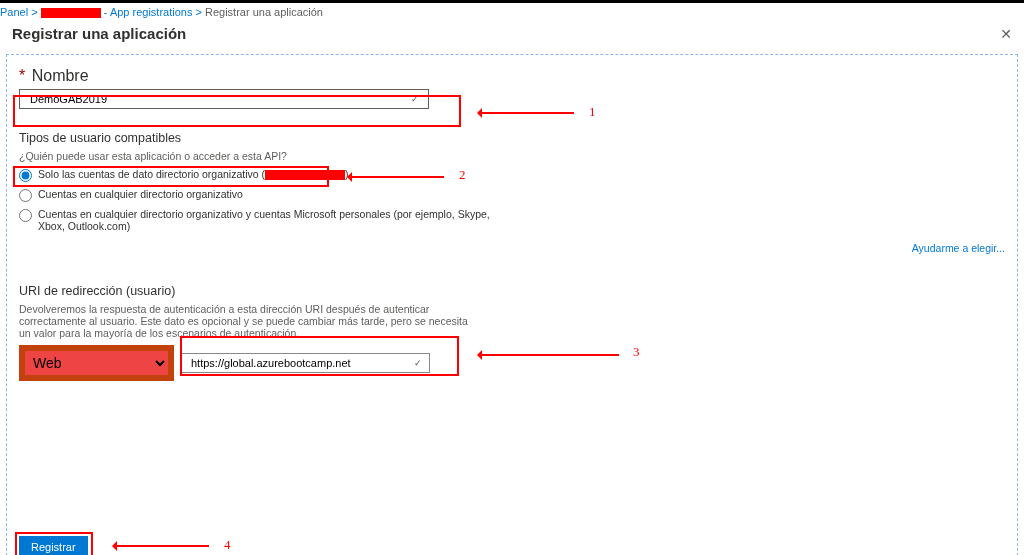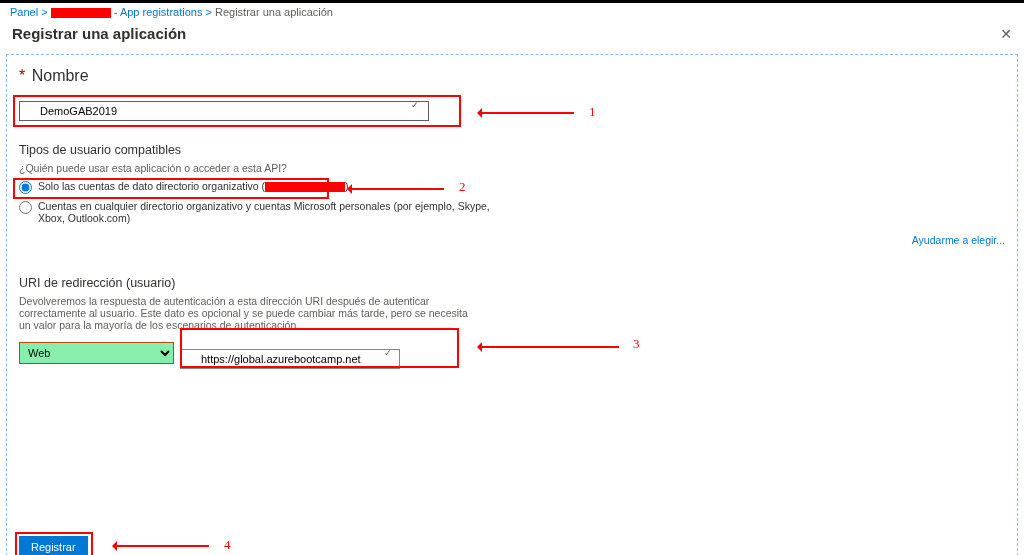--- a/index.html
+++ b/index.html
@@ -7,21 +7,21 @@
     width: 1024px;
     height: 555px;
     font-family: "Segoe UI", Arial, sans-serif;
     font-size: 11px;
     color: #323130;
     background: #fff;
     overflow: hidden;
   }
   .titlebar { height: 3px; background:#000; }
   .breadcrumb {
-    padding: 3px 10px;
+    padding: 3px 0;
     font-size: 11px;
     color:#0078d4;
   }
   .breadcrumb a { color:#0078d4; text-decoration:none; }
   .breadcrumb .current { color:#605e5c; }
   .redact {
     display:inline-block;
     background:#ff0000;
     height:10px; width:60px;
     vertical-align:middle;
@@ -46,27 +46,27 @@
   .field-help { font-size:10.5px; color:#605e5c; margin-bottom:6px; display:block; }
   .name-input {
     width:410px;
     border:1px solid #8a8886;
     padding:4px 6px;
     font-size:11px;
   }
   .combo {
     display:flex; align-items:center;
   }
-  .combo input { border:1px solid #8a8886; padding:3px 20px; font-size:11px;margin-top:12px; }
+  .combo input { border:1px solid #8a8886; padding:3px 10px; font-size:11px; }
   .combo .chev { margin-left:-18px; pointer-events:none; font-size:9px; color:#555; }
   .select {
-    border:1px solid #c2410c; padding:3px 4px; font-size:11px; background:#86efac;
+    border:6px solid #c2410c; padding:3px 4px; font-size:14px; background:#ef4444;
     width:155px;
   }
-  .uri-input { width:220px; border:1px solid #8a8886; padding:3px 6px; font-size:11px; }
+  .uri-input { width:250px; border:1px solid #8a8886; padding:3px 6px; font-size:11px; }
   .uri-wrap .chev { margin-left:-16px; font-size:9px; color:#555; }
   .radio-row { margin:6px 0; display:flex; align-items:flex-start; font-size:10.5px; color:#323130; }
   .radio-row input { margin-right:6px; margin-top:1px; accent-color:#0078d4; }
   .link { color:#0078d4; cursor:pointer; font-size:10.5px; }
   .externalicon { font-size:9px; }
   .bottom {
     position:absolute; bottom:12px; left:12px; right:12px;
   }
   .btn-primary {
     background:#0078d4; color:#fff; border:none;
@@ -129,20 +129,24 @@
   </div>
 
   <div class="section" style="position:relative;">
     <div class="h2">Tipos de usuario compatibles</div>
     <span class="field-help">¿Quién puede usar esta aplicación o acceder a esta API?</span>
 
     <label class="radio-row">
       <input type="radio" name="acct" checked="" style="">
       <span><span>Solo las cuentas de dato directorio organizativo (</span><span class="redact-inline"></span><span>)</span></span>
     </label>
+    <label class="radio-row">
+      <input type="radio" name="acct" style="">
+      <span>Cuentas en cualquier directorio organizativo</span>
+    </label>
     <label class="radio-row" style="max-width:480px;">
       <input type="radio" name="acct" style="">
       <span>Cuentas en cualquier directorio organizativo y cuentas Microsoft personales (por ejemplo, Skype, Xbox, Outlook.com)</span>
     </label>
 
     <div style="margin-top:10px;text-align:right;">
       <span class="link">Ayudarme a elegir...</span>
     </div>
 
     <div class="anno-box" style="left:-6px; top:35px; width:316px; height:21px;"></div>

